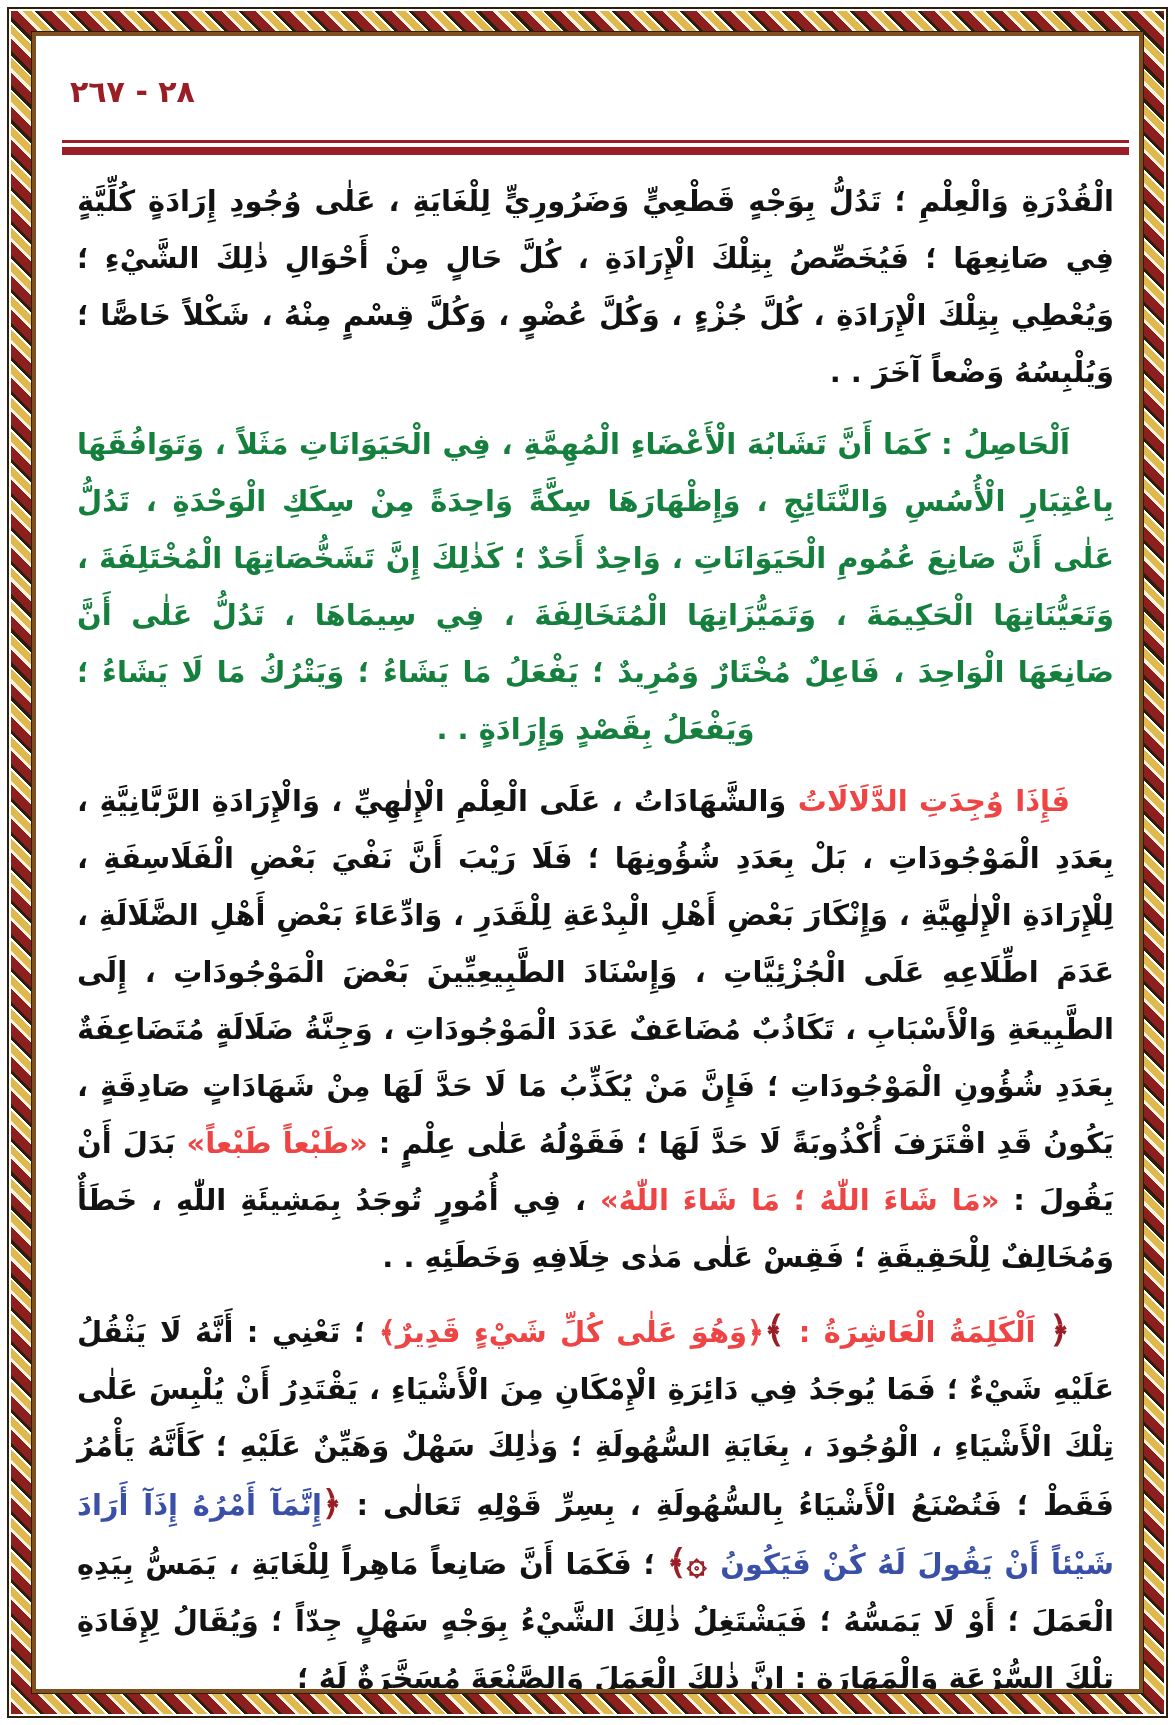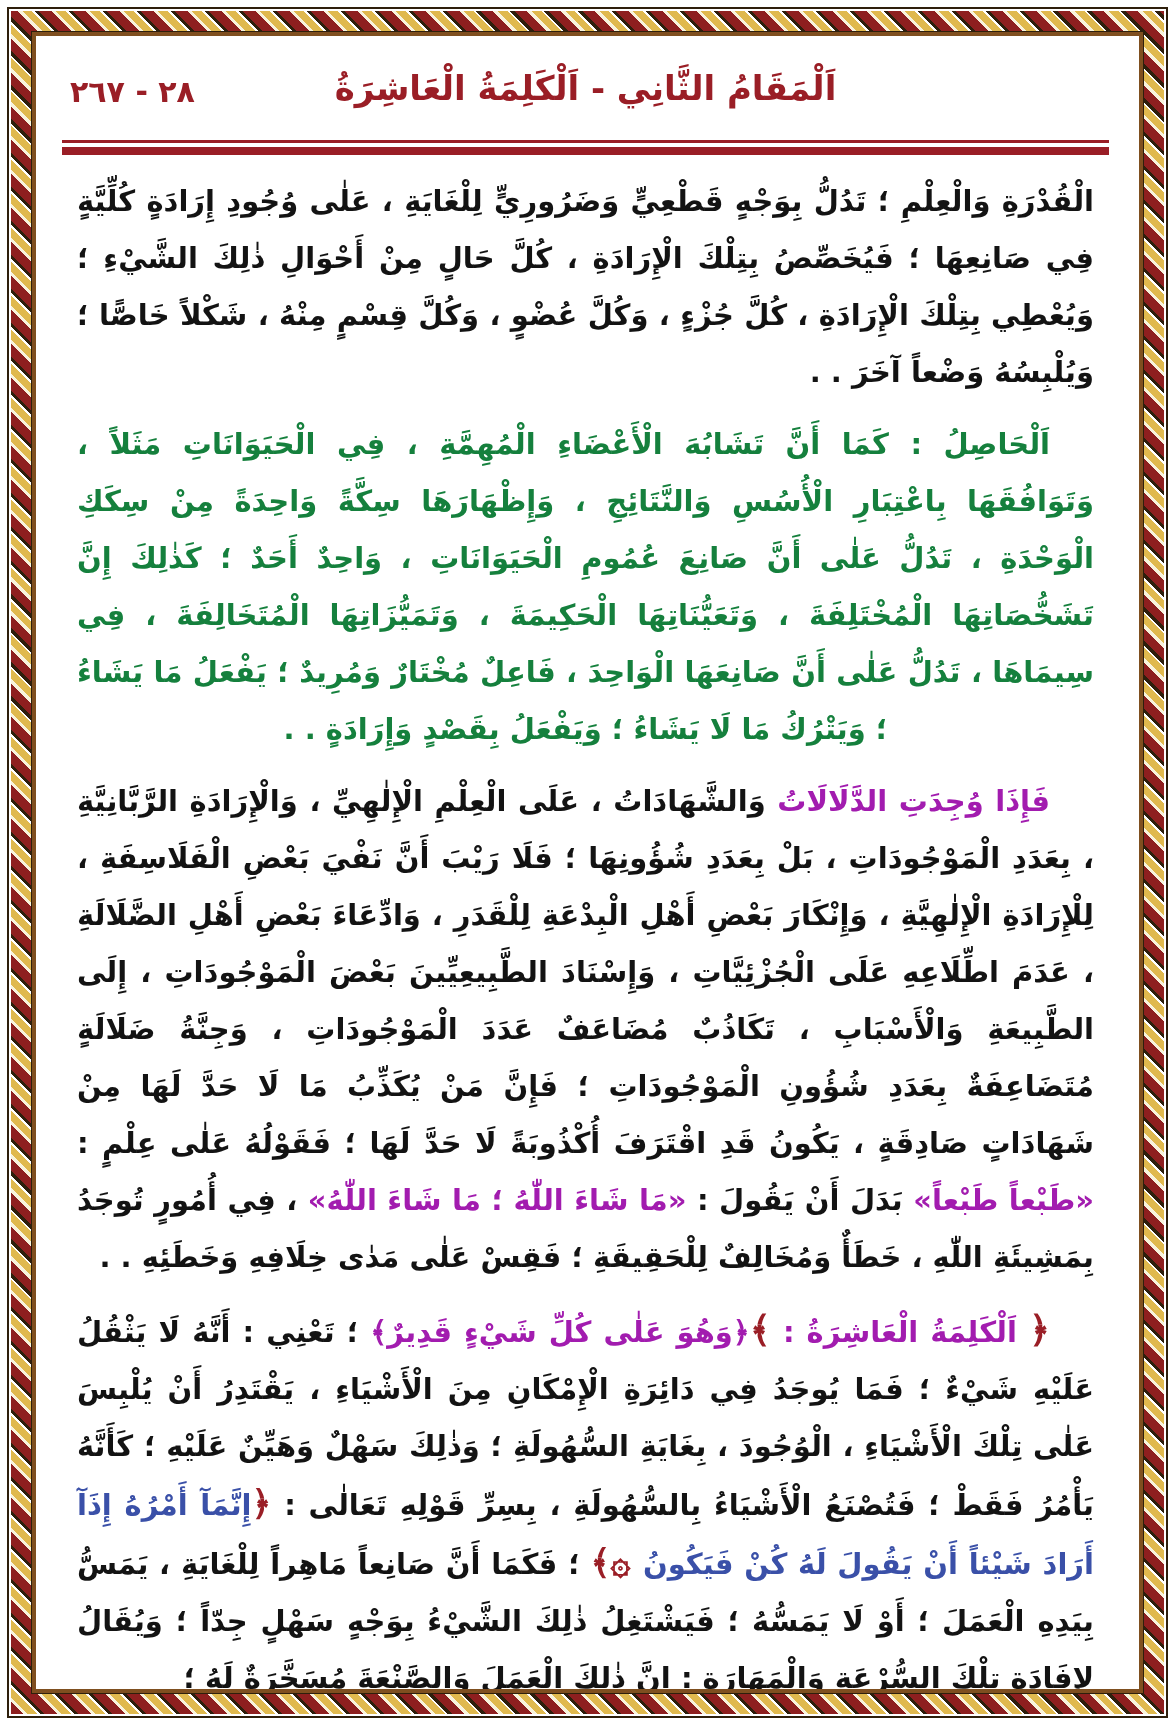--- a/index.html
+++ b/index.html
@@ -5,49 +5,48 @@
   html,body{margin:0;padding:0;background:#ffffff;}
   .page{position:relative;width:1175px;height:1725px;background:#ffffff;overflow:hidden;
         font-family:"DejaVu Sans",sans-serif;}
   
   .frame{position:absolute;top:7px;left:7px;right:7px;bottom:7px;
          border:2px solid #2e1f0c;padding:2px;background:#ffffff;box-sizing:border-box;}
   .band{width:100%;height:100%;box-sizing:border-box;padding:21px;
         background:#f6efcf repeating-linear-gradient(45deg,#8e1f1f 0 9px,#f8f3dc 9px 12px,#e0b94e 12px 19px,#ffffff 19px 21px,#2e1f0c 21px 24px);}
   .sheet{width:100%;height:100%;box-sizing:border-box;background:#ffffff;
          border:4px solid #7f4f1f;outline:1px solid #2e1f0c;
-         padding:14px 30px 0 26px;overflow:hidden;direction:rtl;}
+         padding:14px 10px 0 26px;overflow:hidden;direction:rtl;}
   
   .header{position:relative;height:70px;margin-top:10px;}
   .pagenum{position:absolute;left:8px;top:14px;color:#9a1e26;font-size:30px;font-weight:bold;direction:rtl;}
   .title{text-align:center;color:#9a1e26;font-size:34px;font-weight:bold;padding-top:8px;}
   .rule-thin{height:3px;background:#9a1e26;margin-top:10px;}
   .rule-thick{height:8px;background:#9a1e26;margin-top:4px;}
   
   .bodytext{direction:rtl;text-align:justify;font-size:29px;font-weight:bold;
             color:#131313;line-height:57px;margin-top:18px;}
   .bodytext p{margin:15px;padding:0;}
   .indent{text-indent:44px;}
-  .red{color:#a21caf;}
+  .red{color:#ef4444;}
   .blue{color:#3a50a8;}
   .p-red{color:#15803d;text-align-last:center;}
   .ornament{color:#9a1e26;font-size:36px;}
   .bigbracket{color:#9a1e26;font-size:34px;}
 </style>
 </head>
 <body>
 
 <div class="page">
   <div class="frame">
     <div class="band">
       <div class="sheet">
 
         <div class="header">
           <span class="pagenum">٢٨ - ٢٦٧</span>
-          <div class="title">اَلْمَقَامُ الثَّانِي - اَلْكَلِمَةُ الْعَاشِرَةُ</div>
         </div>
 
         <div class="rule-thin"></div>
         <div class="rule-thick"></div>
 
         <div class="bodytext">
 
           <p>
             <span>الْقُدْرَةِ وَالْعِلْمِ ؛ تَدُلُّ بِوَجْهٍ قَطْعِيٍّ وَضَرُورِيٍّ لِلْغَايَةِ ، عَلٰى وُجُودِ إِرَادَةٍ كُلِّيَّةٍ فِي صَانِعِهَا ؛ فَيُخَصِّصُ بِتِلْكَ الْإِرَادَةِ ، كُلَّ حَالٍ مِنْ أَحْوَالِ ذٰلِكَ الشَّيْءِ ؛ وَيُعْطِي بِتِلْكَ الْإِرَادَةِ ، كُلَّ جُزْءٍ ، وَكُلَّ عُضْوٍ ، وَكُلَّ قِسْمٍ مِنْهُ ، شَكْلاً خَاصًّا ؛ وَيُلْبِسُهُ وَضْعاً آخَرَ . .</span>
           </p>

